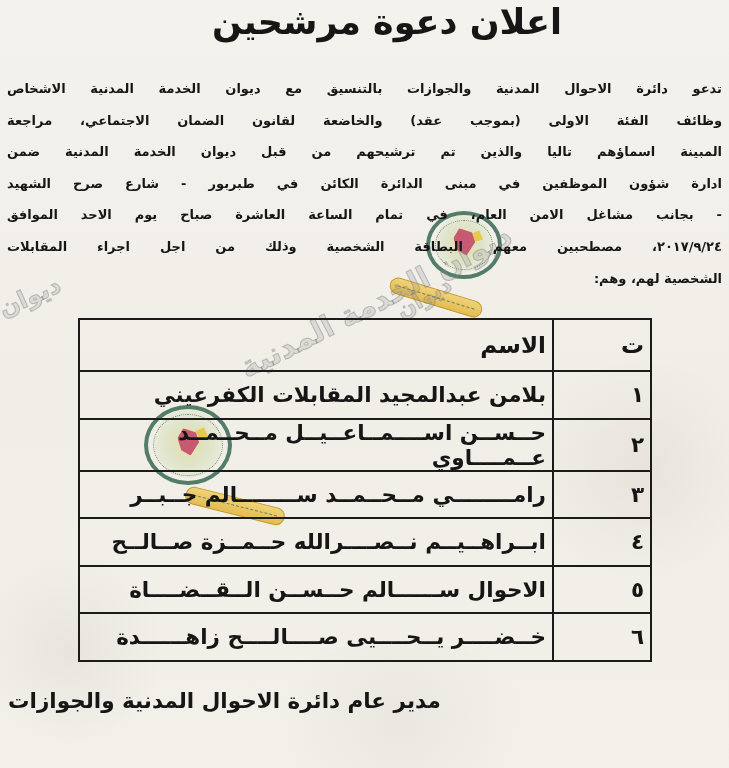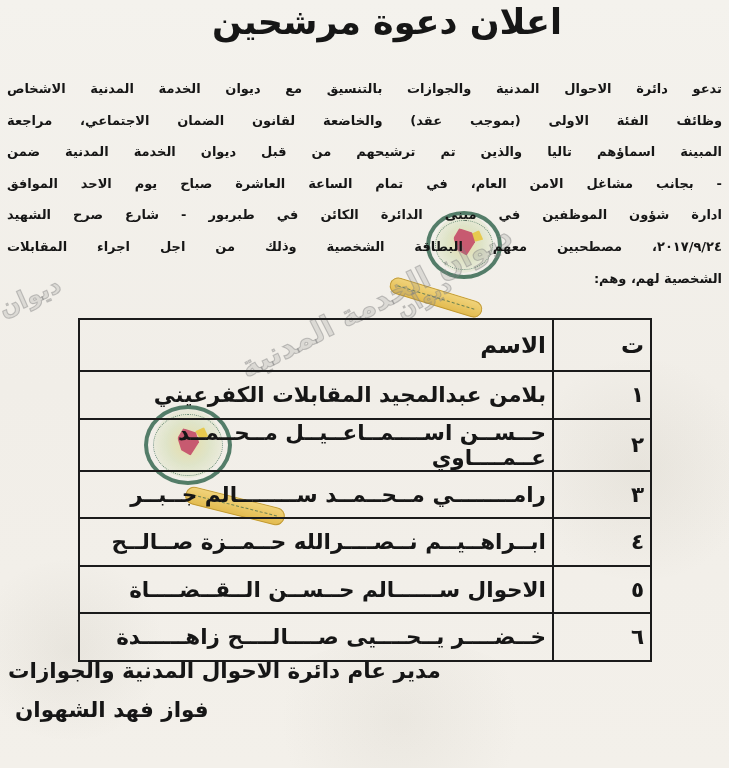--- a/index.html
+++ b/index.html
@@ -50,21 +50,21 @@
     position:absolute;top:318px;left:78px;z-index:2;width:574px;
     border-collapse:collapse;direction:rtl;background:transparent;
   }
   table.names th,table.names td{
     border:2px solid #1b1b1b;font-weight:bold;text-align:right;vertical-align:middle;
     padding:0 6px;
   }
   table.names th{height:50px;font-size:23px;}
   table.names td{height:45.5px;font-size:21.5px;}
   td.num,th.num{width:84px;font-size:22px;}
-  .footer{position:absolute;top:651px;left:8px;width:520px;z-index:2;direction:rtl;text-align:left;
+  .footer{position:absolute;top:681px;left:8px;width:520px;z-index:2;direction:rtl;text-align:left;
     font-size:21.5px;font-weight:bold;line-height:39px;}
   .footer .f2{padding-left:7px;}
 </style>
 </head>
 <body>
 
 <div class="page">
 
   <div class="stain s1"></div>
   <div class="stain s2"></div>
@@ -86,22 +86,22 @@
   <div class="wm w1">ديوان الخدمة المدنية</div>
   <div class="wm w2">ديوان</div>
   <div class="wm w3">ديوان</div>
 
   <h1 class="title">اعلان دعوة مرشحين</h1>
 
   <div class="paragraph">
     <div class="pline">تدعو دائرة الاحوال المدنية والجوازات بالتنسيق مع ديوان الخدمة المدنية الاشخاص</div>
     <div class="pline">وظائف الفئة الاولى (بموجب عقد) والخاضعة لقانون الضمان الاجتماعي، مراجعة</div>
     <div class="pline">المبينة اسماؤهم تاليا والذين تم ترشيحهم من قبل ديوان الخدمة المدنية ضمن</div>
+    <div class="pline">ادارة شؤون الموظفين في مبنى الدائرة الكائن في طبربور - شارع صرح الشهيد</div>
     <div class="pline">- بجانب مشاغل الامن العام، في تمام الساعة العاشرة صباح يوم الاحد الموافق</div>
-    <div class="pline">ادارة شؤون الموظفين في مبنى الدائرة الكائن في طبربور - شارع صرح الشهيد</div>
     <div class="pline">٢٠١٧/٩/٢٤، مصطحبين معهم البطاقة الشخصية وذلك من اجل اجراء المقابلات</div>
     <div class="pline last">الشخصية لهم، وهم:</div>
   </div>
 
   <table class="names">
     <thead>
       <tr>
         <th class="num">ت</th>
         <th class="name">الاسم</th>
       </tr>
@@ -129,16 +129,15 @@
       </tr>
       <tr>
         <td class="num">٦</td>
         <td class="name">خــضــــر يــحــــيى صــــالــــح زاهــــــدة</td>
       </tr>
     </tbody>
   </table>
 
   <div class="footer">
     <div class="f1">مدير عام دائرة الاحوال المدنية والجوازات</div>
-    <div class="f2">فواز فهد الشهوان</div>
   </div>
 
 </div>
 
 </body></html>

